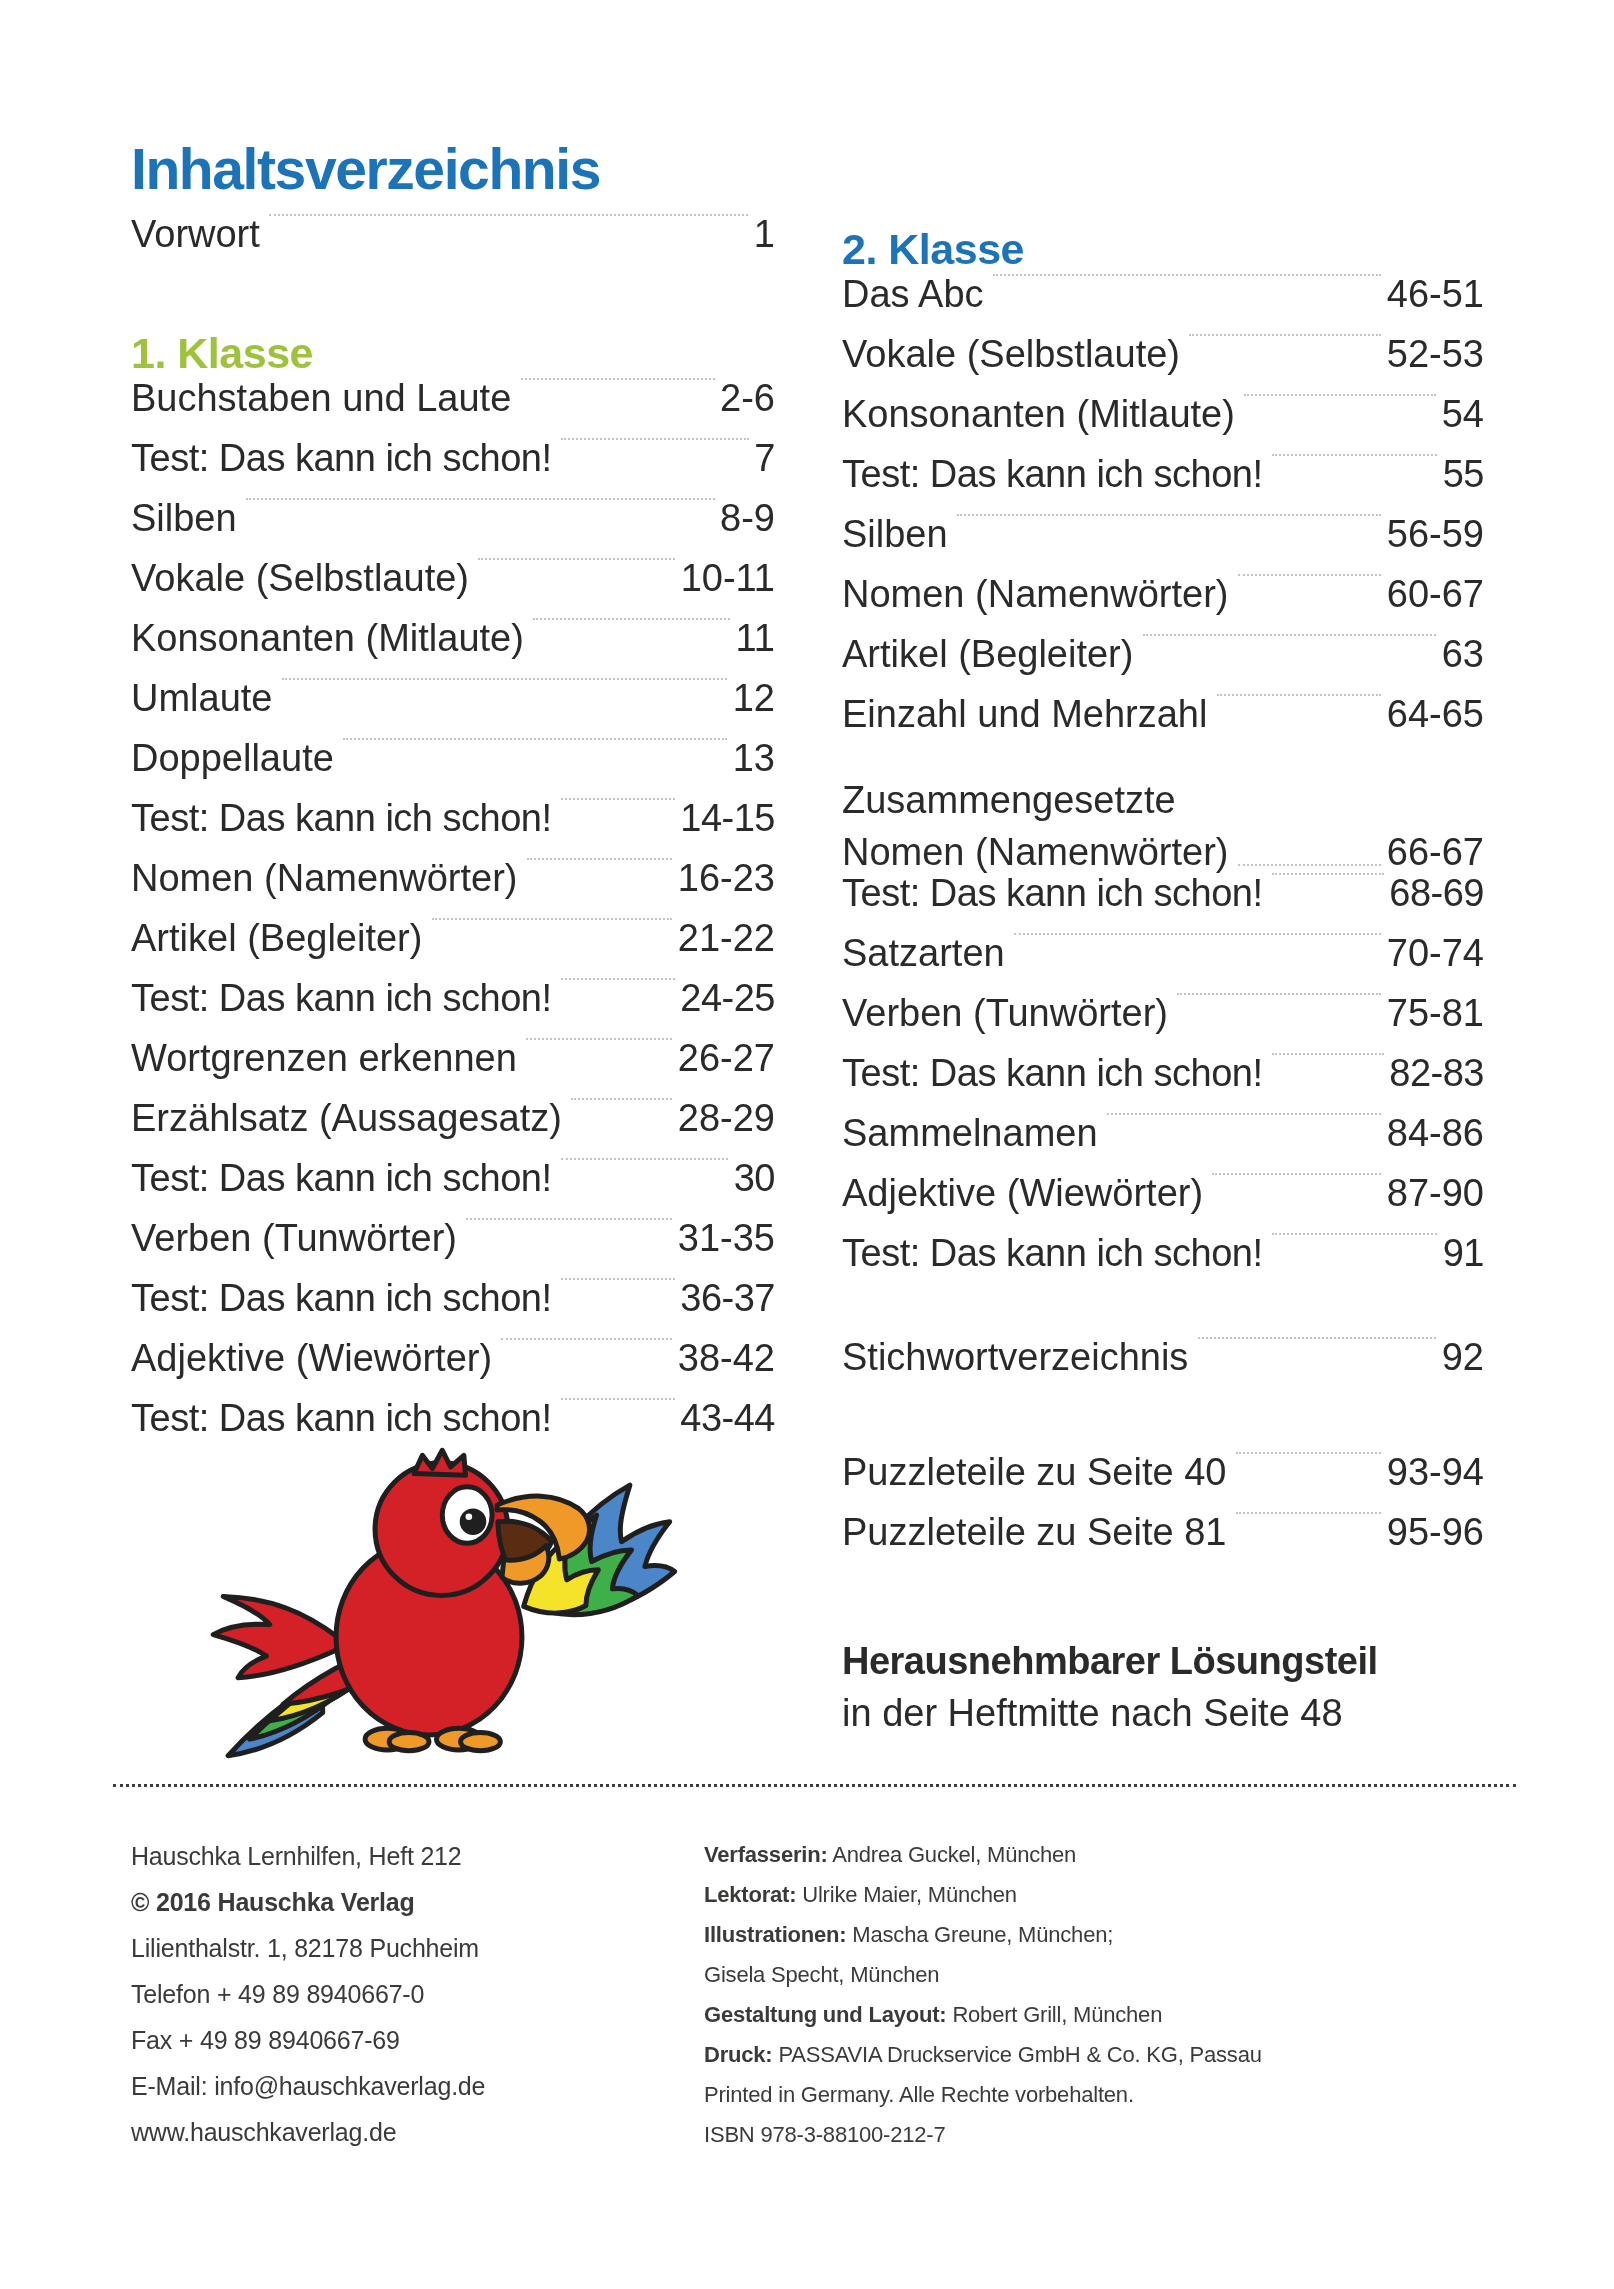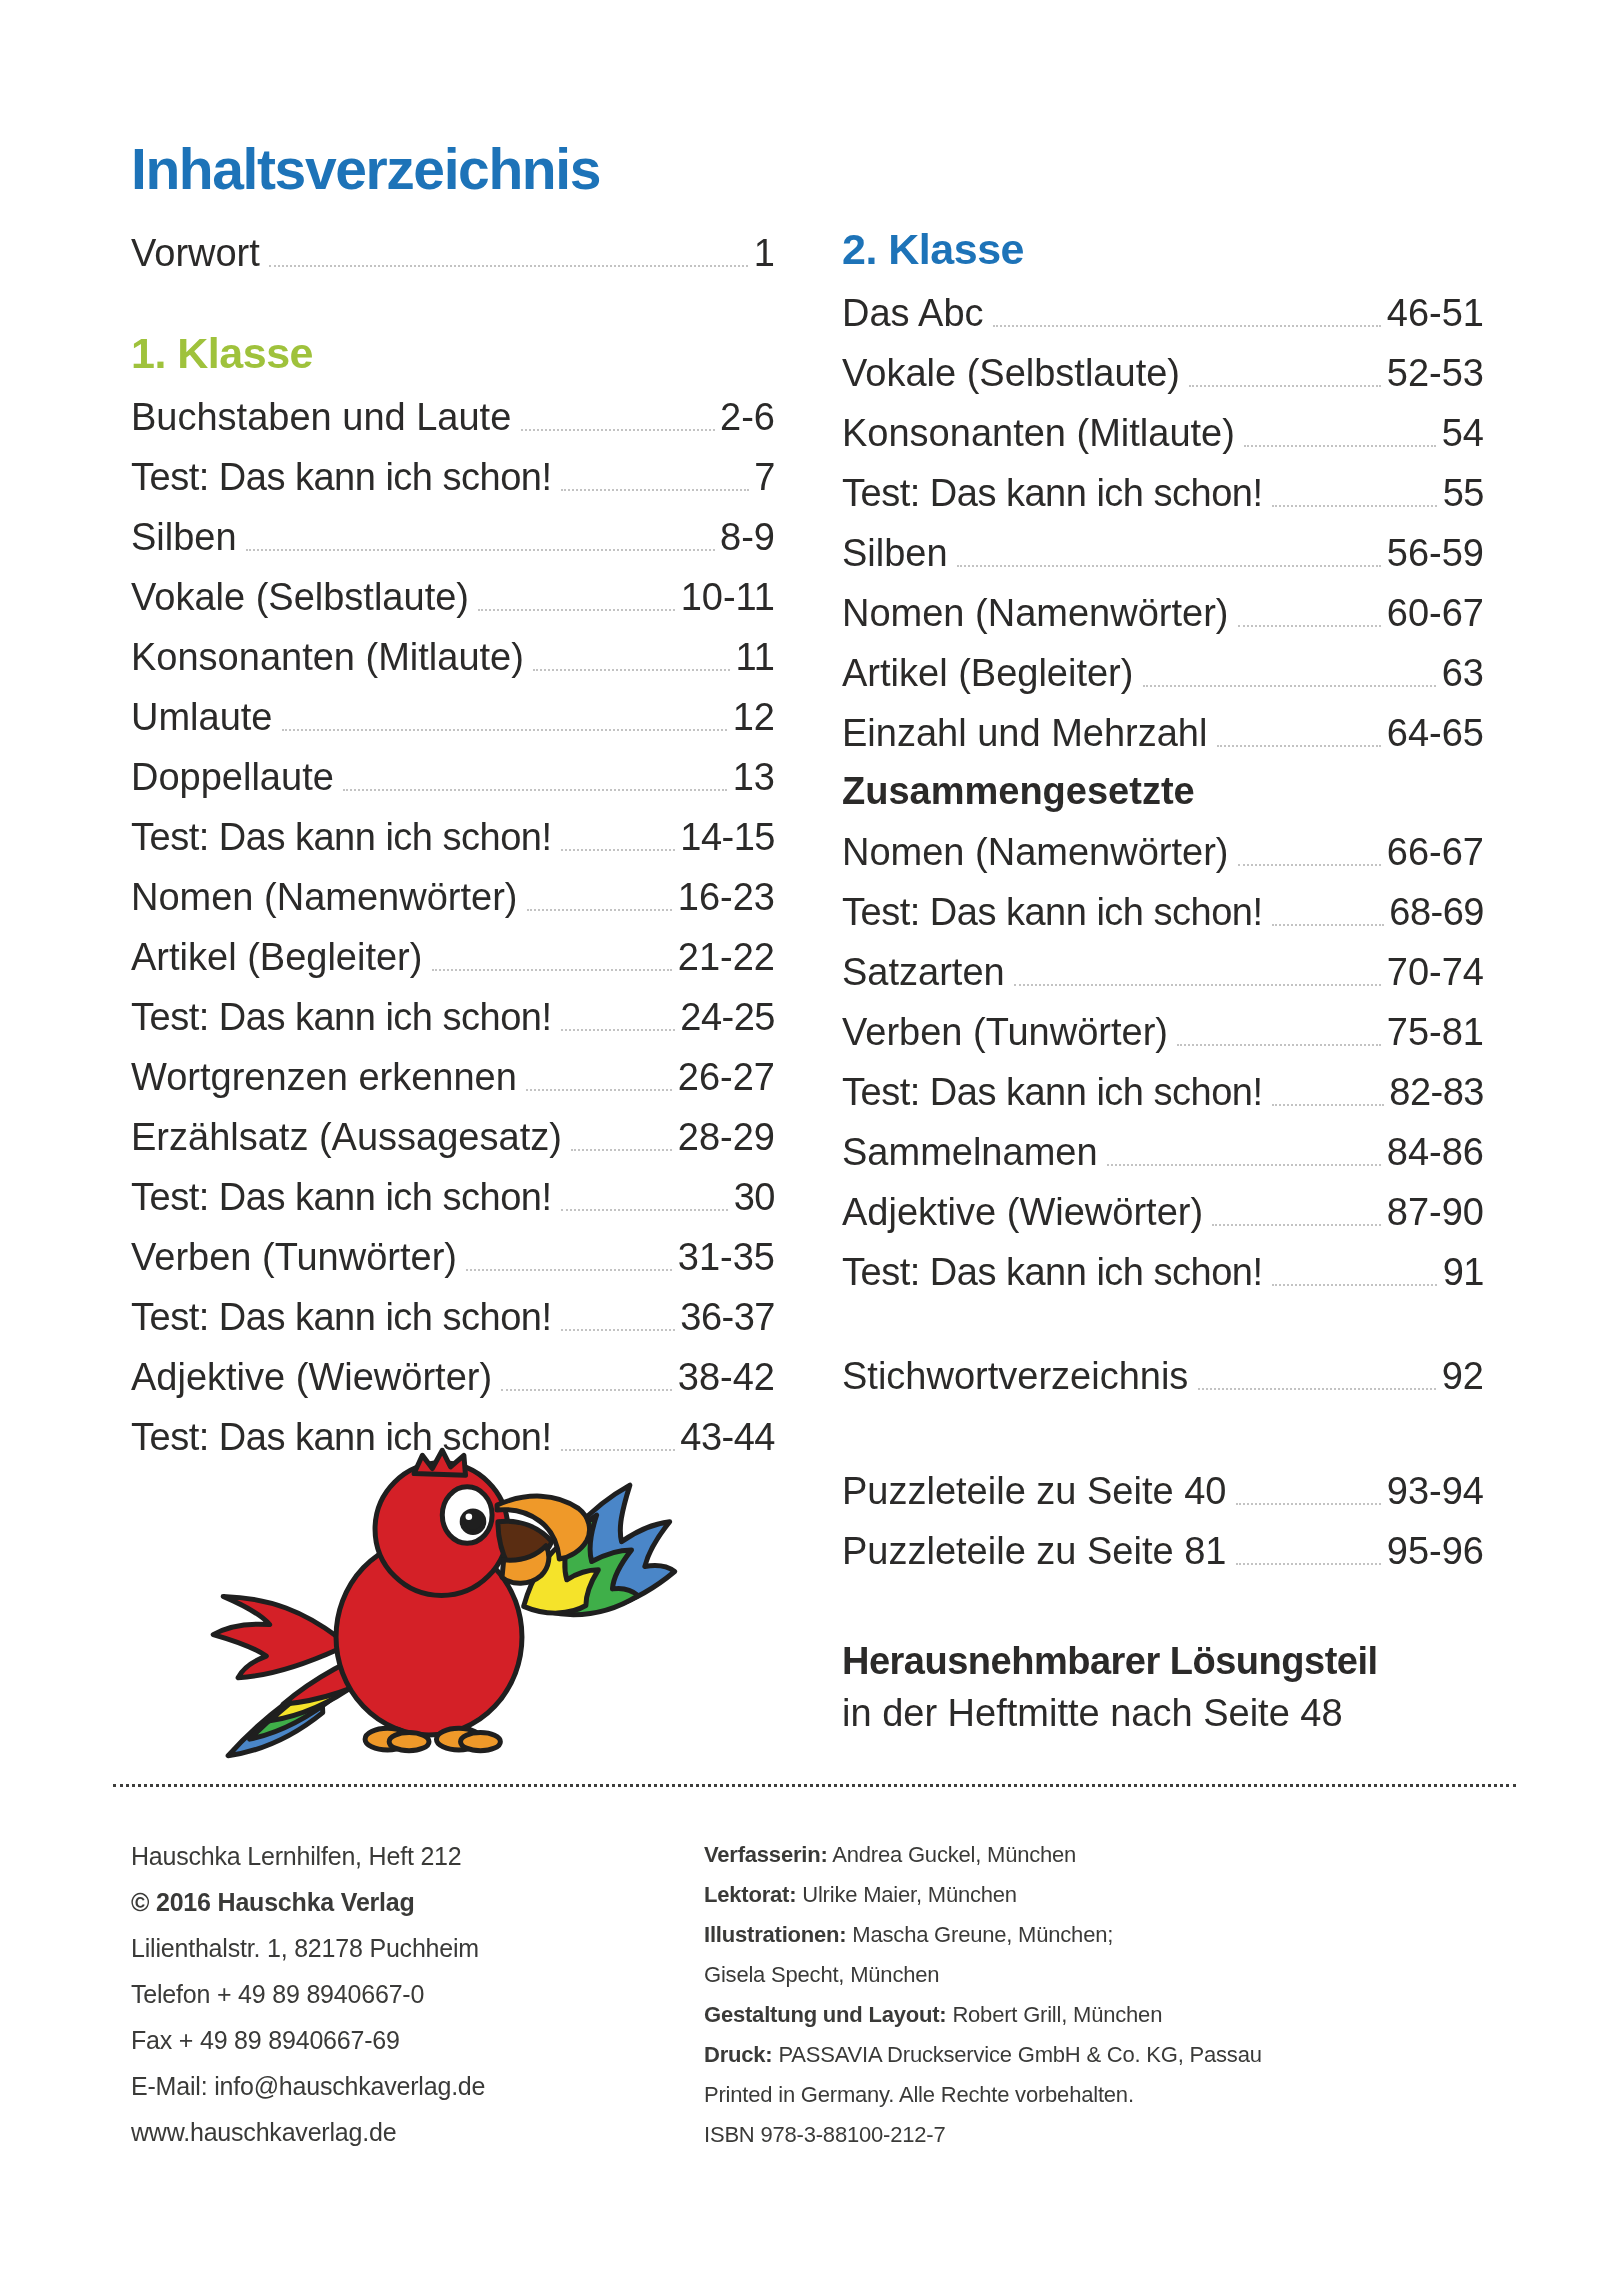--- a/index.html
+++ b/index.html
@@ -7,31 +7,31 @@
     position:relative;width:1614px;height:2290px;background:#ffffff;
     font-family:"Liberation Sans",sans-serif;color:#2b2a29;overflow:hidden;padding-left:8px;
   }
   .title{
     position:absolute;left:131px;top:98px;font-size:57px;font-weight:bold;
     letter-spacing:-1.4px;color:var(--accent-blue,#1d73b8);
   }
   .toc-col{position:absolute;top:214px;}
   .col-left{left:131px;width:644px;}
   .col-right{left:842px;width:642px;}
-  .toc-row{height:60px;display:flex;align-items:flex-end;font-size:38px;line-height:1.08;}
+  .toc-row{height:60px;display:flex;align-items:flex-start;font-size:38px;line-height:1.08;}
   .toc-row .lbl{white-space:nowrap;}
   .toc-row.bold{font-weight:normal;letter-spacing:-0.5px;}
   .dots{flex:1;border-bottom:2.8px dotted #c3c3c3;margin:0 5.5px 7.4px 9.2px;min-width:16.6px;}
   .num{white-space:nowrap;}
   .klasse{height:60px;display:flex;align-items:flex-end;font-size:43px;font-weight:bold;letter-spacing:-0.5px;margin:0;}
   .col-left .klasse{margin-top:44px;}
   .klasse.green{color:var(--accent-green,#9fc23c);}
   .klasse.blue{color:var(--accent-blue,#1d73b8);}
   .toc-row.two-line{height:119px;flex-direction:column;align-items:stretch;justify-content:flex-end;}
-  .toc-row.two-line .l1{margin-bottom:20px;white-space:nowrap;font-weight:bold;}
+  .toc-row.two-line .l1{margin-bottom:11px;white-space:nowrap;}
   .toc-row.two-line .l2{display:flex;align-items:flex-end;}
   .gap-sm{margin-top:44px;}
   .gap-md{margin-top:55px;}
   .solutions{margin-top:63px;font-size:38px;line-height:1.38;}
   .solutions .b{font-weight:bold;letter-spacing:-0.5px;}
   .parrot{position:absolute;left:180px;top:1442px;}
   .divider{position:absolute;left:113px;top:1784px;width:1403px;border-top:3.7px dotted #3d3d3b;}
   .footer-left{position:absolute;left:131px;top:1833px;width:535px;font-size:25px;line-height:46px;color:#3a3a38;letter-spacing:-0.2px;}
   .footer-right{position:absolute;left:704px;top:1835px;width:849px;font-size:22px;line-height:40px;color:#3a3a38;letter-spacing:-0.2px;}
   .f-line b{font-weight:bold;}

